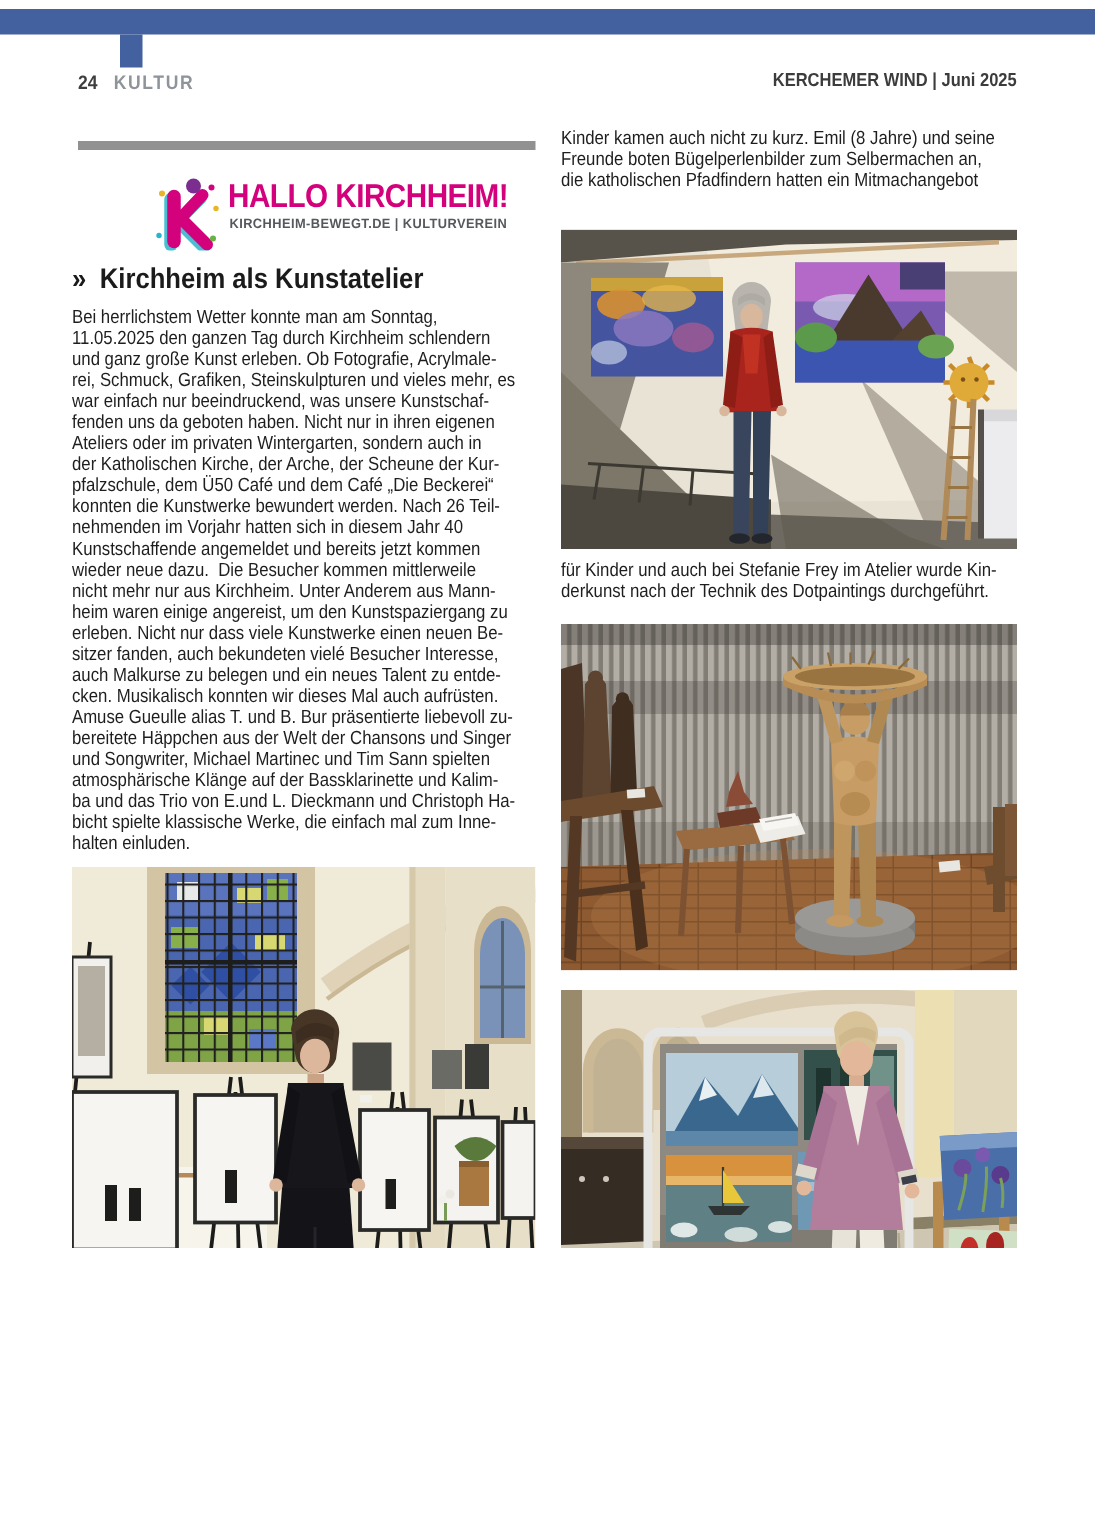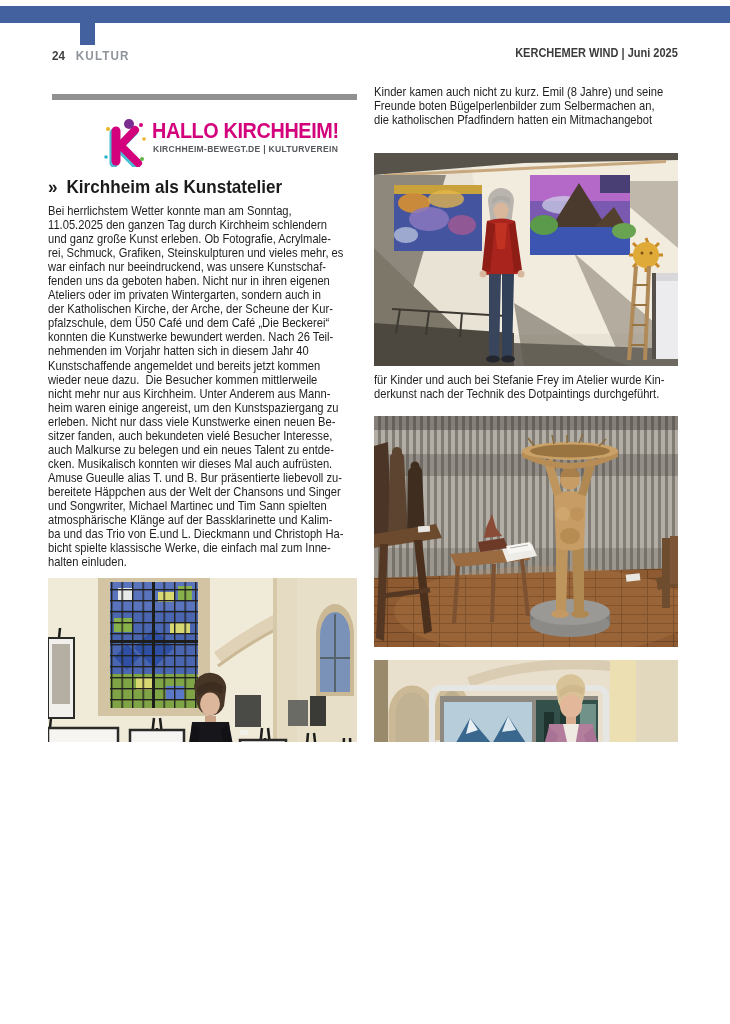--- a/index.html
+++ b/index.html
@@ -1,21 +1,21 @@
 <!DOCTYPE html>
 <html><head>
 <meta charset="utf-8">
 <style>
   :root{
     --blue:#44619f;
     --pink:#d4017c;
     --ink:#1e1e1e;
   }
   html,body{margin:0;padding:0;background:#ffffff;}
-  .page{position:relative;width:730px;height:742px;background:#fff;overflow:hidden;
+  .page{position:relative;width:730px;height:832px;background:#fff;overflow:hidden;
         font-family:"Liberation Sans",sans-serif;color:var(--ink);}
   .topbar{position:absolute;left:0;top:6px;width:730px;height:17px;background:var(--blue);}
   .toptab{position:absolute;left:80px;top:23px;width:15px;height:22px;background:var(--blue);}
   .hdr-left{position:absolute;left:52px;top:46px;white-space:nowrap;transform:scaleX(.9);transform-origin:0 0;}
   .hdr-num{font-size:13px;font-weight:bold;color:#3f3f3f;}
   .hdr-sec{font-size:13px;font-weight:bold;color:#8f949a;letter-spacing:1.2px;margin-left:12px;}
   .hdr-right{position:absolute;right:52px;top:46px;font-size:12.5px;font-weight:bold;color:#3c3c3c;
              white-space:nowrap;transform:scaleX(.88);transform-origin:100% 0;}
   .rule{position:absolute;left:52px;top:94px;width:305px;height:6px;background:#919191;}
   .logo{position:absolute;left:104px;top:116px;width:260px;height:52px;}

